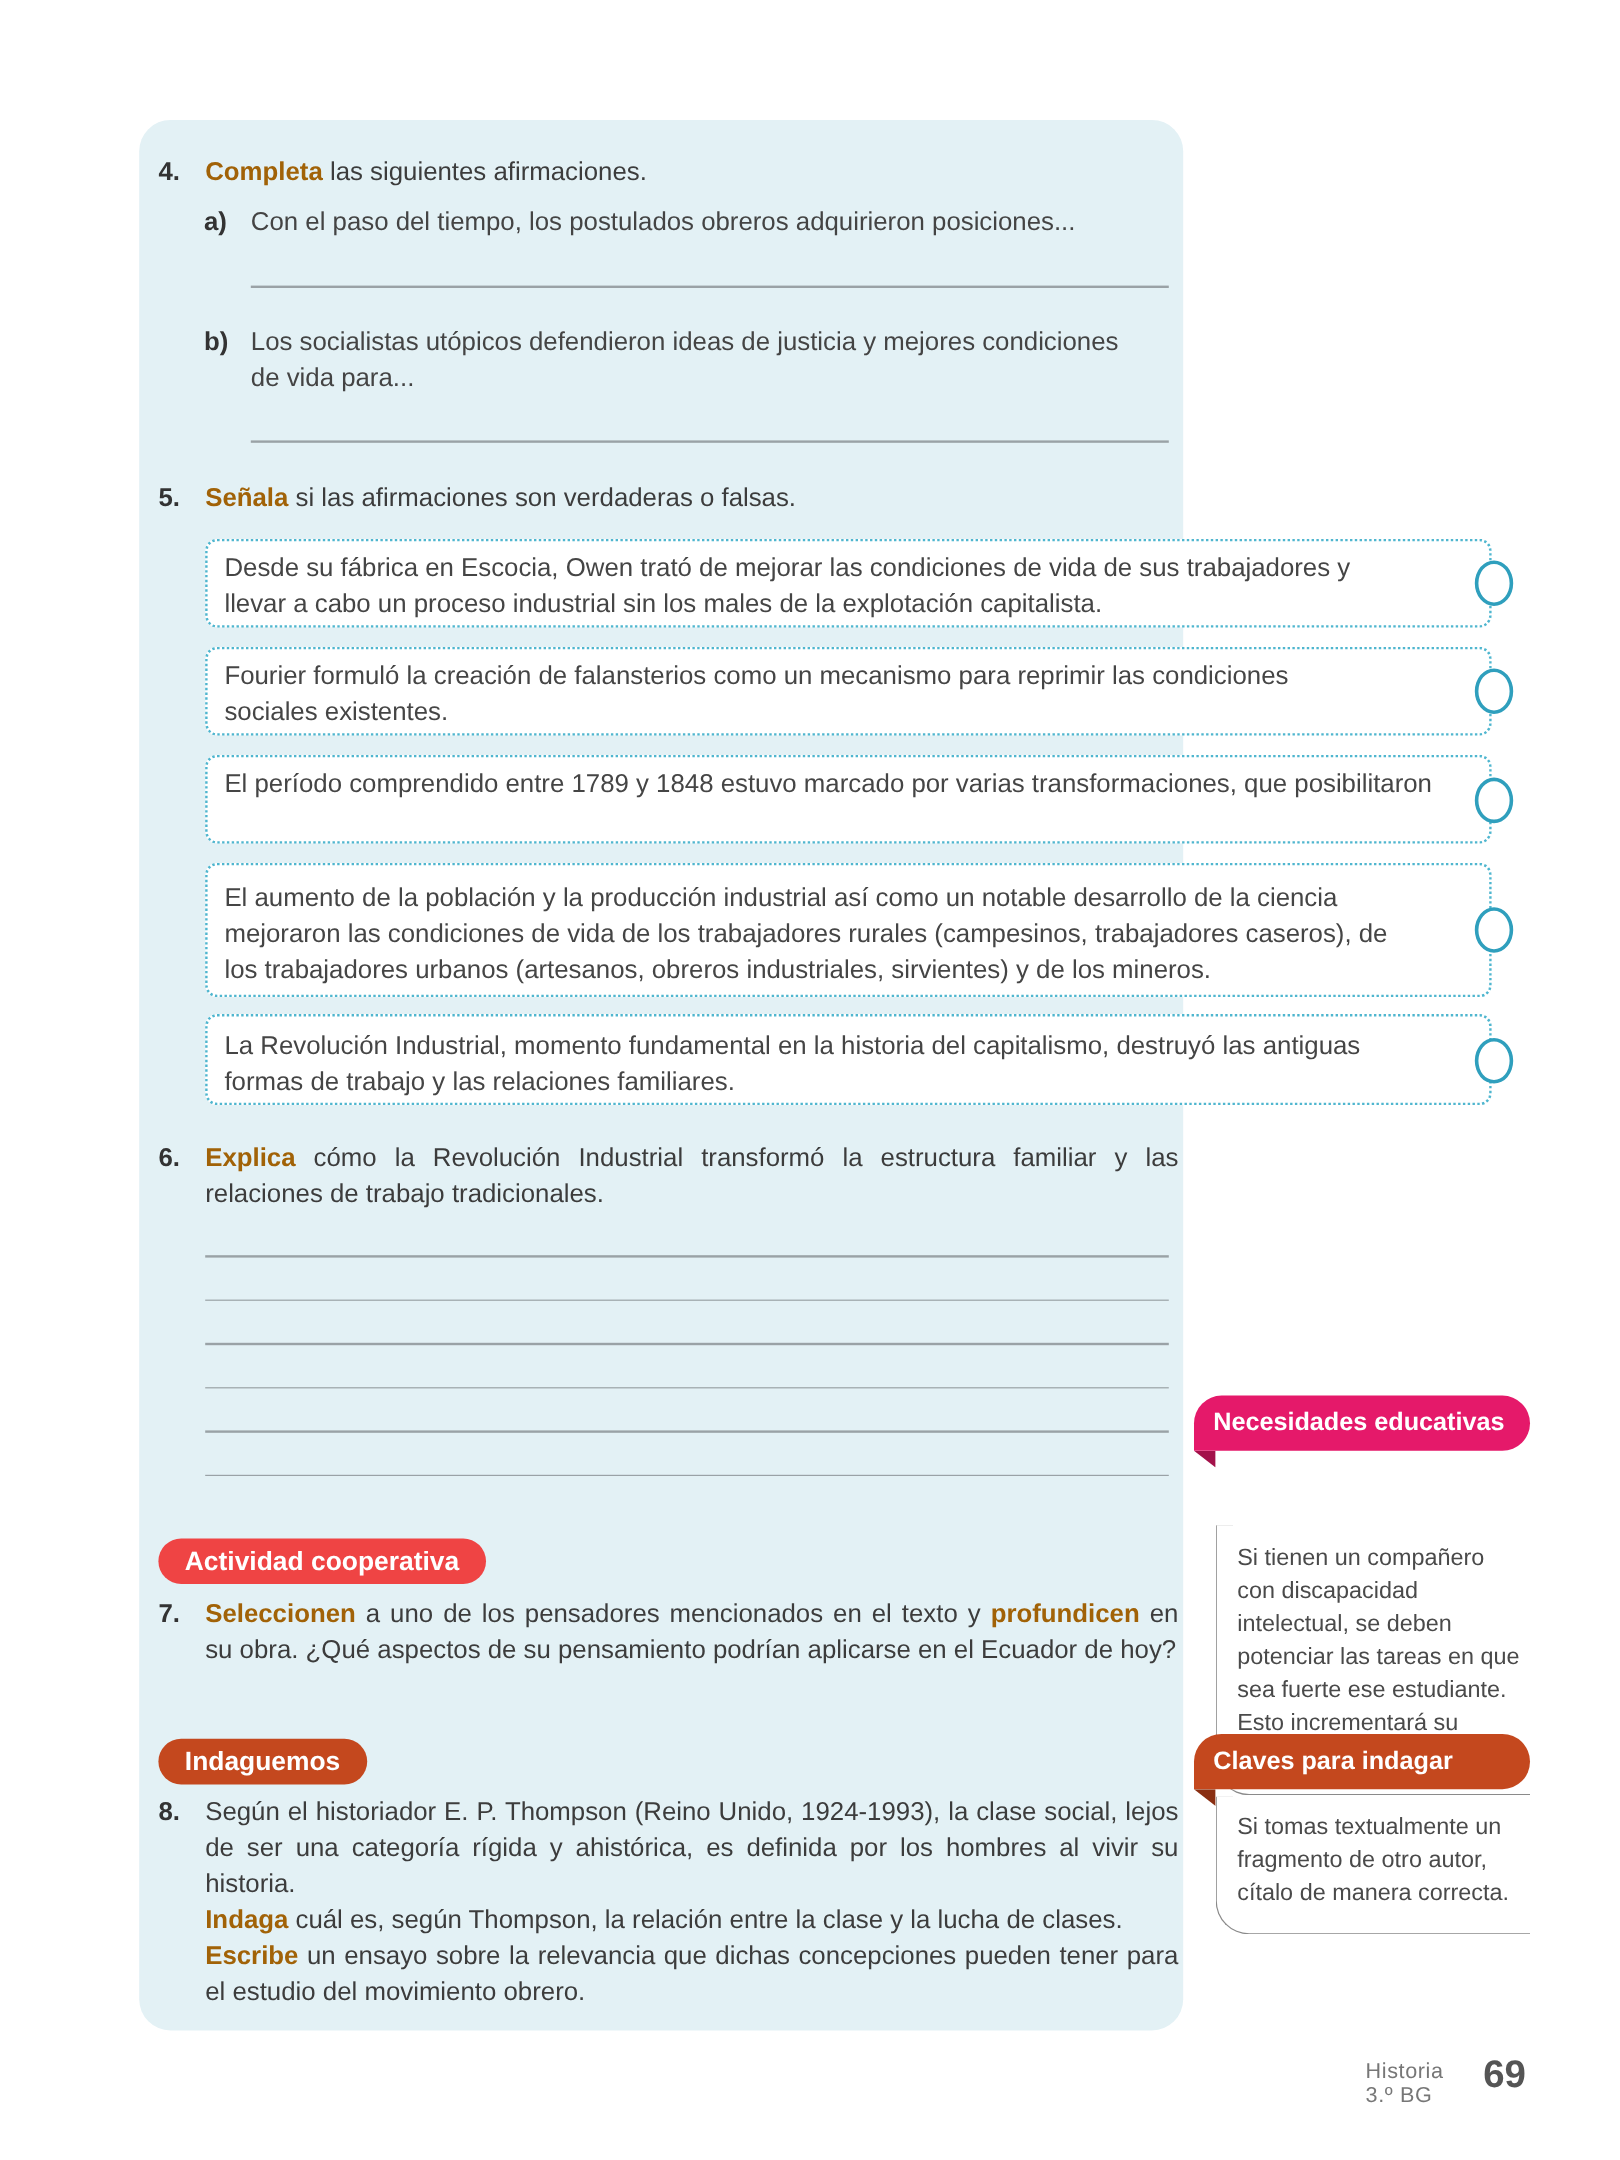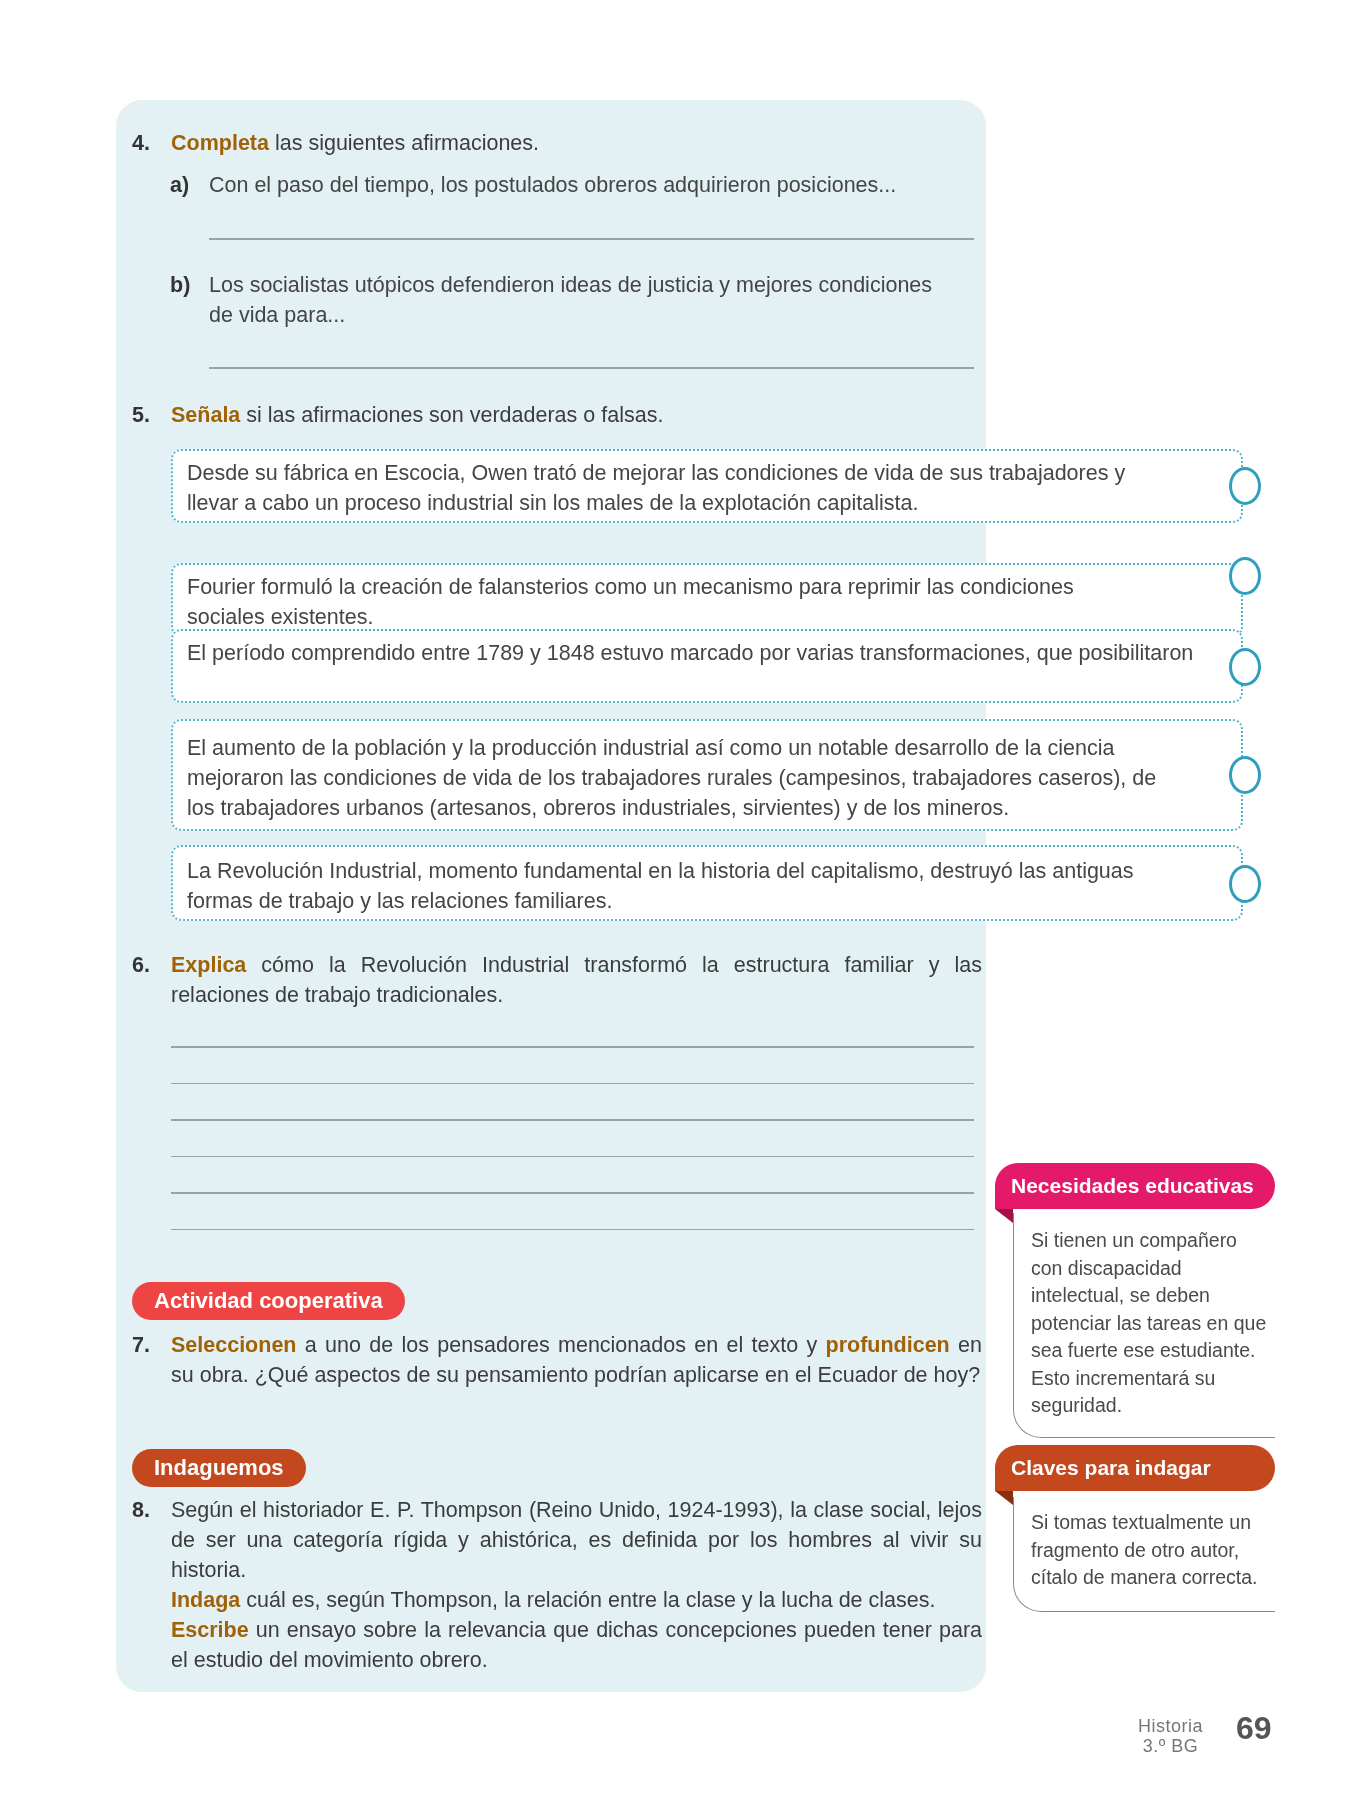--- a/index.html
+++ b/index.html
@@ -28,21 +28,21 @@
                font-weight:bold; font-size:21px; line-height:46px; padding-left:16px; box-sizing:border-box;
                border-radius:24px 24px 24px 0; }
   .side-head.pink { background:#e5196a; }
   .side-head.rust { background:#c4481e; }
   .side-fold { position:absolute; left:995px; width:18px; height:14px; }
   .side-body { position:absolute; left:1013px; width:262px; box-sizing:border-box;
                border-left:1.5px solid #8a8a8a; border-bottom:1.5px solid #8a8a8a;
                border-bottom-left-radius:28px; padding:10px 0 14px 17px;
                font-size:19.5px; line-height:27.5px; color:#4a4a4a; }
   .footer-subject { position:absolute; right:147px; top:1716px; font-size:18px; line-height:20px;
-                    color:#777; text-align:center; letter-spacing:0.5px; }
+                    color:#777; text-align:left; letter-spacing:0.5px; }
   .footer-page { position:absolute; left:1236px; top:1710px; font-size:32px; font-weight:bold; color:#555; }
 </style>
 </head>
 <body>
 
 <div class="panel"></div>
 
 <div class="q" style="top:128px; width:850px; height:32px;">
   <span class="num">4.</span>
   <span class="body" style="top:0; width:811px; white-space:nowrap;">
@@ -69,21 +69,21 @@
     <b>Señala</b><span> si las afirmaciones son verdaderas o falsas.</span>
   </span>
 </div>
 
 <div class="stmt" style="top:449px; height:74px;">
   <div style="white-space:nowrap;">Desde su fábrica en Escocia, Owen trató de mejorar las condiciones de vida de sus trabajadores y</div>
   <div style="white-space:nowrap;">llevar a cabo un proceso industrial sin los males de la explotación capitalista.</div>
 </div>
 <div class="circle" style="left:1229px; top:467px;"></div>
 
-<div class="stmt" style="top:539px; height:74px;margin-top:24px;">
+<div class="stmt" style="top:539px; height:74px;">
   <div style="white-space:nowrap;">Fourier formuló la creación de falansterios como un mecanismo para reprimir las condiciones</div>
   <div style="white-space:nowrap;">sociales existentes.</div>
 </div>
 <div class="circle" style="left:1229px; top:557px;"></div>
 
 <div class="stmt" style="top:629px; height:74px;">
   <div style="white-space:nowrap;">El período comprendido entre 1789 y 1848 estuvo marcado por varias transformaciones, que posibilitaron</div>
 </div>
 <div class="circle" style="left:1229px; top:648px;"></div>
 
@@ -130,21 +130,21 @@
     <span>Según el historiador E. P. Thompson (Reino Unido, 1924-1993), la clase social, lejos de ser una categoría rígida y ahistórica, es definida por los hombres al vivir su historia.</span><br>
     <b>Indaga</b><span> cuál es, según Thompson, la relación entre la clase y la lucha de clases.</span><br>
     <b>Escribe</b><span> un ensayo sobre la relevancia que dichas concepciones pueden tener para el estudio del movimiento obrero.</span>
   </span>
 </div>
 
 <div class="side-head pink" style="top:1163px;">Necesidades educativas</div>
 <svg class="side-fold" style="top:1209px;" viewBox="0 0 18 14">
     <polygon points="0,0 18,0 18,14" fill="#a3114a"></polygon>
   </svg>
-<div class="side-body" style="top:1213px; height:225px; padding-top:14px;">
+<div class="side-body" style="top:1271px; height:225px; padding-top:14px;">
   <div>Si tienen un compañero</div>
   <div>con discapacidad</div>
   <div>intelectual, se deben</div>
   <div>potenciar las tareas en que</div>
   <div>sea fuerte ese estudiante.</div>
   <div>Esto incrementará su</div>
   <div>seguridad.</div>
 </div>
 
 <div class="side-head rust" style="top:1445px;">Claves para indagar</div>

